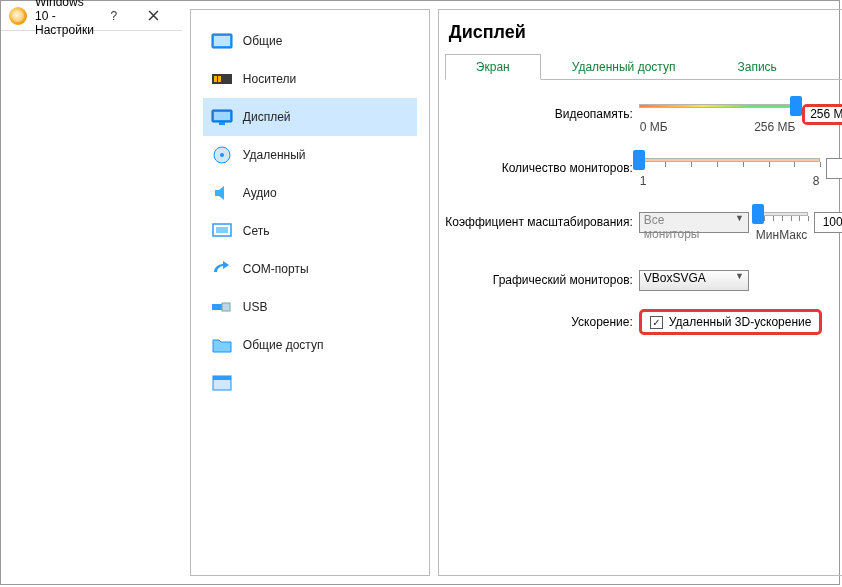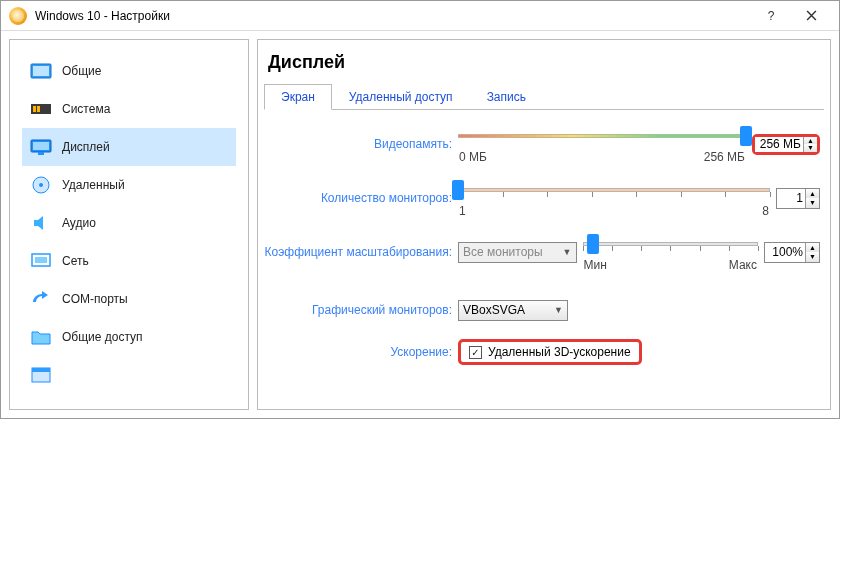--- a/index.html
+++ b/index.html
@@ -1,51 +1,51 @@
 <!DOCTYPE html>
 <html><head>
 <meta charset="utf-8">
 <style>
 *{box-sizing:border-box;margin:0;padding:0;font-family:"Segoe UI",Tahoma,sans-serif;font-size:12px}
 body{background:#fff;width:842px;height:587px;overflow:hidden}
-.window{border:1px solid #999;width:840px;height:419px;display:flex;flex-direction:column;background:#fff}
+.window{border:1px solid #999;width:840px;height:585px;display:flex;flex-direction:row;background:#fff}
 .titlebar{height:30px;display:flex;align-items:center;padding:0 8px;border-bottom:1px solid #ddd}
 .title-icon{width:18px;height:18px;border-radius:50%;background:radial-gradient(circle at 35% 35%,#ffe88a,#f5a623 60%,#d17c00);margin-right:8px;position:relative}
 .title-icon::before{content:"";position:absolute;inset:3px;border-radius:50%;background:radial-gradient(circle at 40% 40%,#fff6d6,#f8b84e)}
 .titlebar-title{flex:1;font-size:12px}
 .tb-btn{width:40px;height:28px;display:flex;align-items:center;justify-content:center;color:#333}
 .body{flex:1;display:flex;padding:8px;gap:8px}
 .sidebar{width:240px;border:1px solid #bbb;background:#fff;padding:12px}
 .side-item{height:38px;display:flex;align-items:center;gap:10px;padding:0 8px;cursor:default;color:#222;font-size:14px}
 .side-item.selected{background:#cde8ff}
 .side-icon{width:22px;height:18px;display:flex;align-items:center;justify-content:center}
 .content{flex:1;border:1px solid #bbb;display:flex;flex-direction:column}
 .content-title{font-size:18px;font-weight:bold;padding:12px 10px 10px}
 .tabs{display:flex;border-bottom:1px solid #bbb;margin:0 6px}
-.tab{padding:5px 16px;border:1px solid transparent;position:relative;top:1px;cursor:default;color:#1d4ed8}
+.tab{padding:5px 30px;border:1px solid transparent;position:relative;top:1px;cursor:default;color:#15803d}
 .tab.active{border:1px solid #bbb;border-bottom:1px solid #fff;background:#fff}
 .form{padding:14px 10px 0 0}
 .row{display:flex;align-items:center;min-height:28px;margin-bottom:14px}
-.lbl{width:200px;text-align:right;padding-right:6px;color:#3b82f6}
+.lbl{width:200px;text-align:right;padding-right:6px;color:#000000}
 .ctrl{flex:1;display:flex;align-items:center;gap:6px;position:relative}
 .slider-wrap{flex:1;position:relative;height:24px}
 .track{position:absolute;left:0;right:0;top:10px;height:4px;background:#d8d8d8;border:1px solid #b5b5b5}
 .track.grad{background:linear-gradient(90deg,#ff7a4a 0%,#ffe14a 40%,#6fe06f 70%,#6fe06f 100%)}
 .track.orange{background:#ffc9a6}
 .track.plain{background:#e5e5e5}
 .thumb{position:absolute;top:2px;width:12px;height:20px;background:#1e90ff;border-radius:2px;transform:translateX(-50%)}
 .ticks{position:absolute;left:0;right:0;top:14px;height:6px}
 .ticks span{position:absolute;width:1px;height:5px;background:#888}
 .axis{display:flex;justify-content:space-between;font-size:11px;color:#444;margin-top:2px;padding:0 1px}
 .spin{display:flex;align-items:center;border:1px solid #888;height:21px;background:#fff}
 .spin.red{border:3px solid #e53935;border-radius:5px;padding:0}
 .spin input{border:none;width:48px;height:100%;text-align:right;padding:0 2px;font-size:12px;outline:none}
 .spinbtns{width:14px;height:100%;display:flex;flex-direction:column;border-left:1px solid #999}
 .spinbtns div{flex:1;display:flex;align-items:center;justify-content:center;font-size:7px;background:linear-gradient(#fdfdfd,#e6e6e6)}
-.select{border:1px solid #888;height:21px;background:linear-gradient(#fdfdfd,#e6e6e6);display:flex;align-items:center;padding:0 4px;min-width:110px;justify-content:space-between;gap:20px}
+.select{border:1px solid #888;height:21px;background:linear-gradient(#fdfdfd,#e6e6e6);display:flex;padding:0 4px;min-width:110px;justify-content:space-between;gap:20px}
 .select.disabled{color:#888;background:#f0f0f0}
 .chev{font-size:9px;color:#555}
 .check-wrap{display:flex;align-items:center;gap:6px;border:3px solid #e53935;border-radius:5px;padding:3px 8px}
 .check{width:13px;height:13px;border:1px solid #555;background:#fff;display:flex;align-items:center;justify-content:center;font-size:10px;color:#222}
 .footer{height:40px;border-top:1px solid #ccc;display:flex;align-items:center;justify-content:flex-end;gap:8px;padding:0 10px}
 .btn{min-width:88px;height:23px;border:1px solid #888;background:linear-gradient(#fdfdfd,#e4e4e4);display:flex;align-items:center;justify-content:center;cursor:default}
 .btn.primary{border:1px solid #2b7de1;box-shadow:0 0 0 1px #87bdf3 inset}
 .mini-slider{position:relative;width:140px;height:24px}
 </style>
 </head>
@@ -75,21 +75,21 @@
           <span>Общие</span>
         </div>
         <div class="side-item">
           <span class="side-icon">
             <svg width="20" height="16">
               <rect x="0" y="3" width="20" height="10" fill="#3a3a3a"></rect>
               <rect x="2" y="5" width="3" height="6" fill="#ffb300"></rect>
               <rect x="6" y="5" width="3" height="6" fill="#ffb300"></rect>
             </svg>
           </span>
-          <span>Система</span>
+          <span>Носители</span>
         </div>
         <div class="side-item selected">
           <span class="side-icon">
             <svg width="22" height="16">
               <rect x="1" y="1" width="20" height="12" rx="1" fill="#1e90ff" stroke="#0d62b8"></rect>
               <rect x="3" y="3" width="16" height="8" fill="#9fd6ff"></rect>
               <rect x="8" y="13" width="6" height="3" fill="#1e90ff"></rect>
             </svg>
           </span>
           <span>Дисплей</span>
@@ -120,20 +120,29 @@
           </span>
           <span>Сеть</span>
         </div>
         <div class="side-item">
           <span class="side-icon">
             <svg width="18" height="18">
               <path d="M3 9c0-3 3-6 6-6v3l6-4-6-4v3C4 1 0 5 0 9h3z" fill="#2d9cff" transform="translate(1 3)"></path>
             </svg>
           </span>
           <span>COM-порты</span>
+        </div>
+        <div class="side-item">
+          <span class="side-icon">
+            <svg width="20" height="14">
+              <rect x="0" y="4" width="10" height="6" fill="#2d9cff"></rect>
+              <rect x="10" y="3" width="8" height="8" fill="#bcd7e8" stroke="#7aa"></rect>
+            </svg>
+          </span>
+          <span>USB</span>
         </div>
         <div class="side-item">
           <span class="side-icon">
             <svg width="20" height="16">
               <path d="M1 3h6l2 2h10v10H1z" fill="#7cd0ff" stroke="#1e90ff"></path>
             </svg>
           </span>
           <span>Общие доступ</span>
         </div>
         <div class="side-item">

